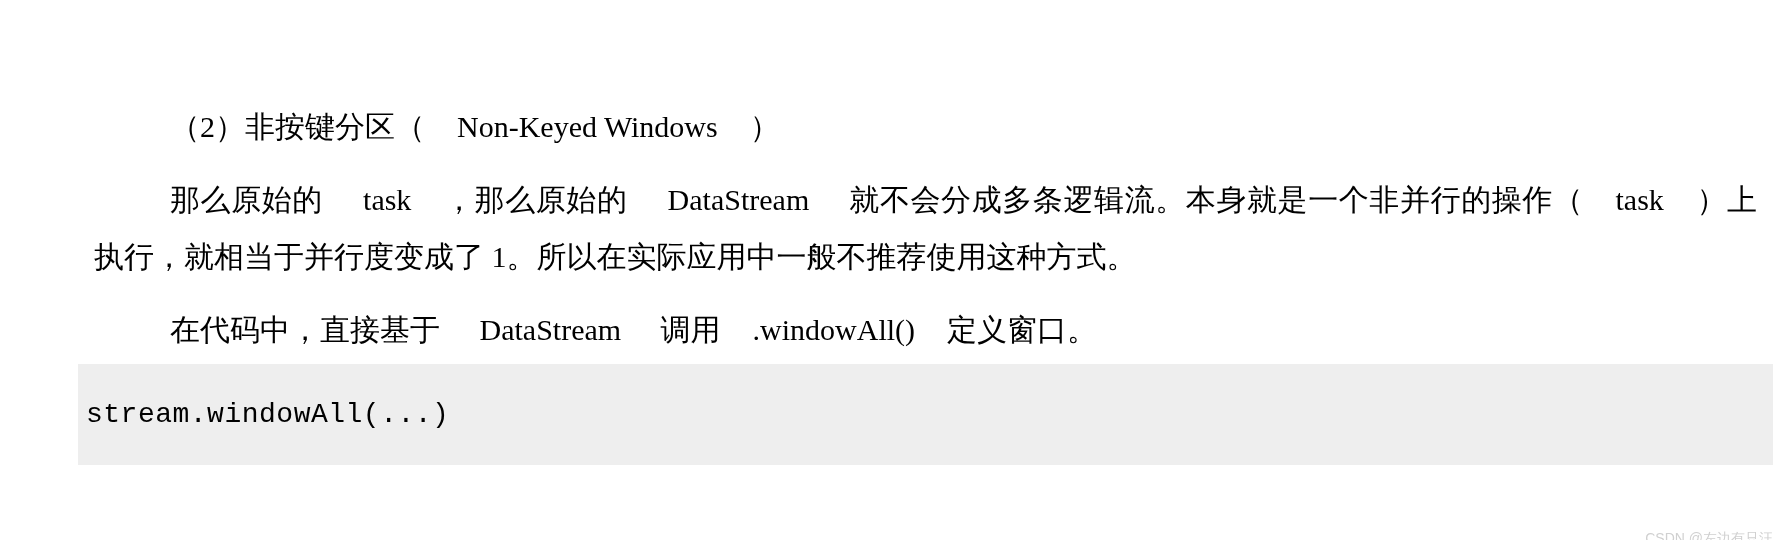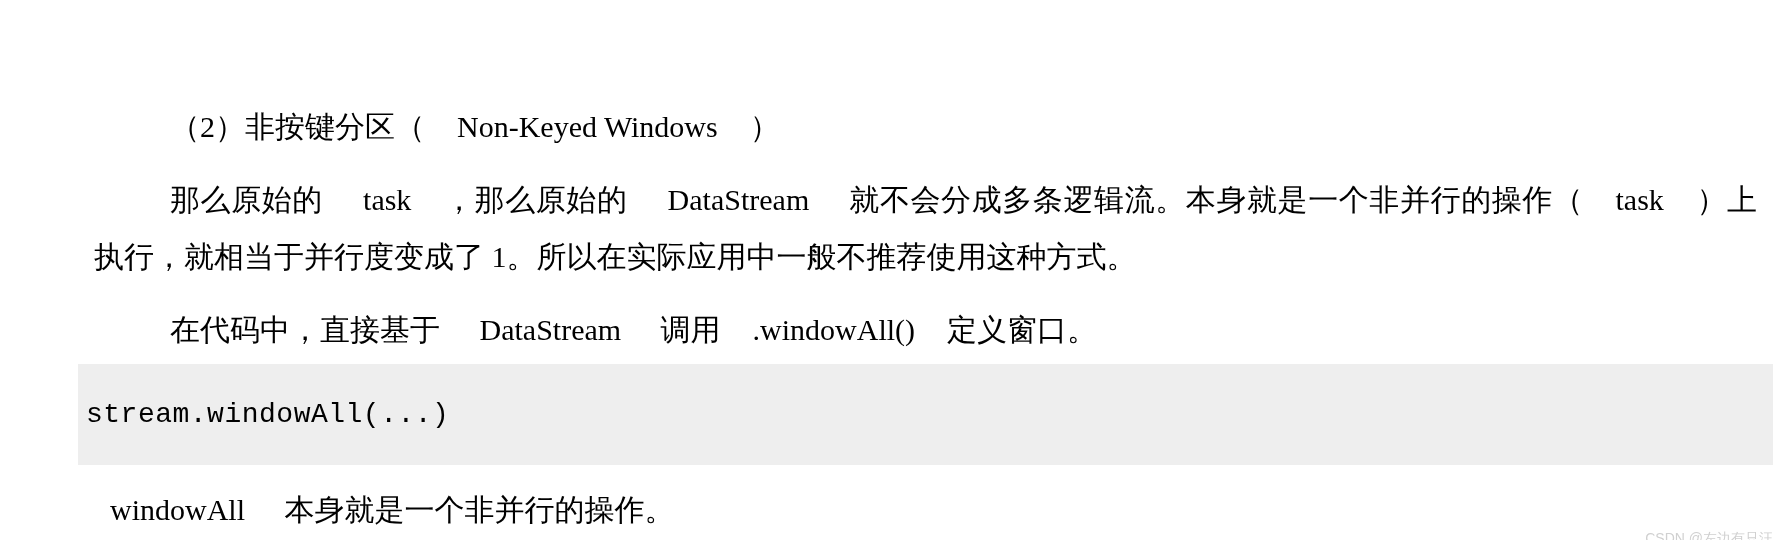--- a/index.html
+++ b/index.html
@@ -61,19 +61,16 @@
   <p class="para">
     <span>那么原始的 </span><span class="latin">task</span><span>，那么原始的 </span><span class="latin">DataStream </span><span>就不会分成多条逻辑流。本身就是一个非并行的操作（</span><span class="latin">task</span><span>）上执行，就相当于并行度变成了 1。所以在实际应用中一般不推荐使用这种方式。</span>
   </p>
 
   <p class="para">
     <span>在代码中，直接基于 </span><span class="latin">DataStream </span><span>调用</span><span class="latin">.windowAll()</span><span>定义窗口。</span>
   </p>
 
   <div class="code-block">stream.windowAll(...)</div>
 
-  <p class="para-no-indent">
-    <span class="latin">windowAll </span><span>本身就是一个非并行的操作。</span>
-  </p>
 
 </div>
 
 <div class="watermark">CSDN @左边有只汪</div>
 
 </body></html>

